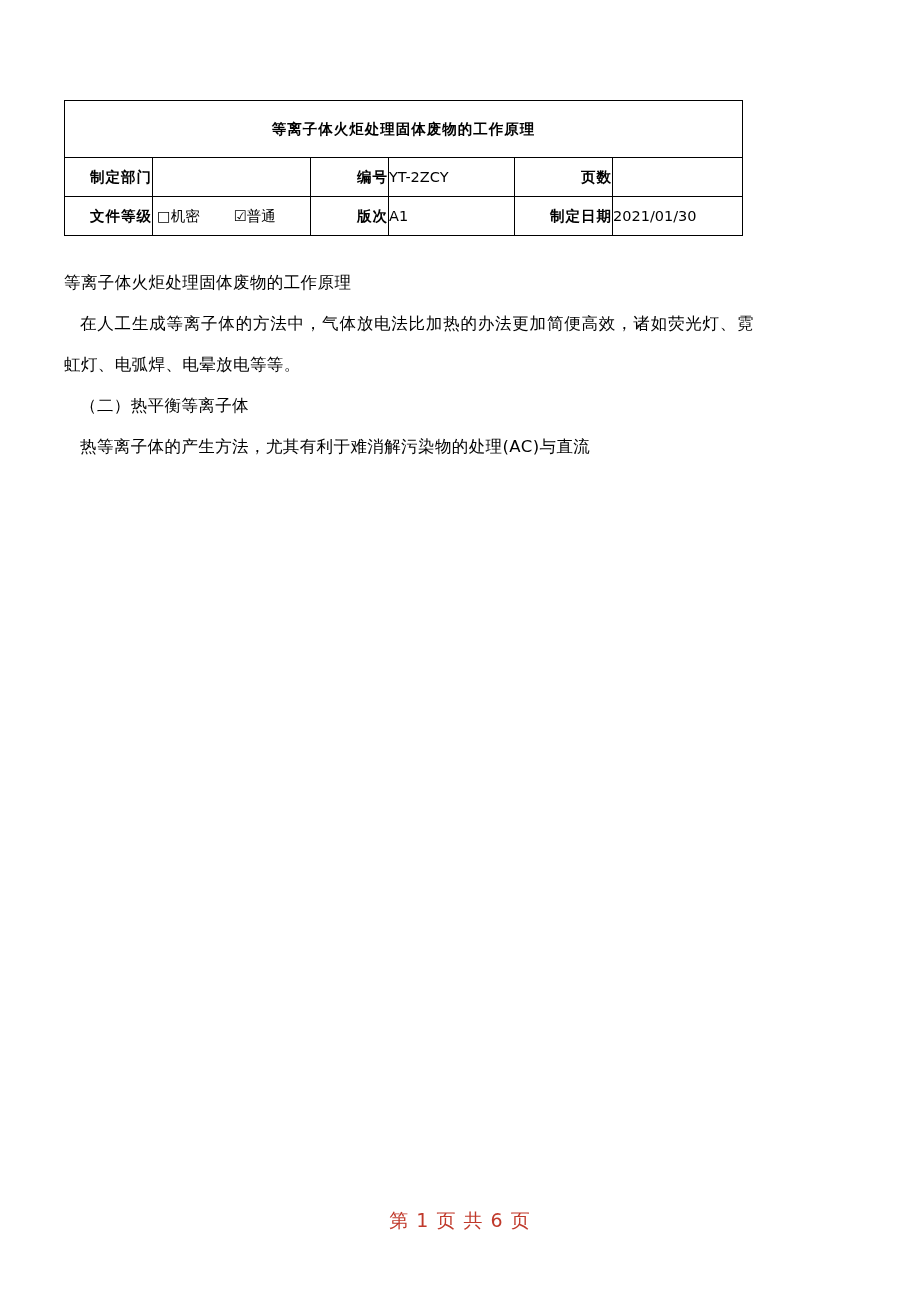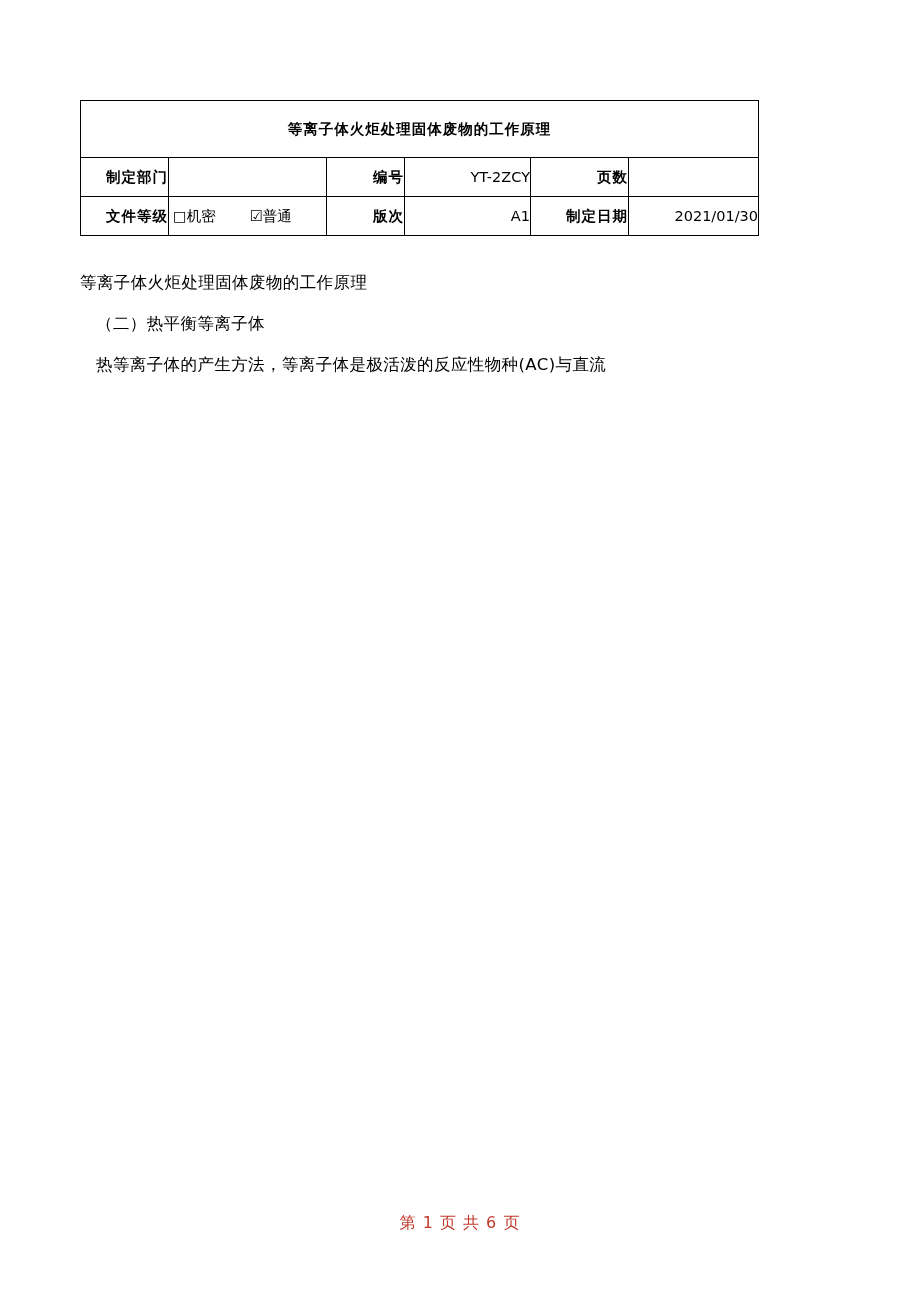--- a/index.html
+++ b/index.html
@@ -13,21 +13,21 @@
     font-family: "DejaVu Sans", "Liberation Sans", sans-serif;
     color: #000000;
     position: relative;
     overflow: hidden;
   }
   .page {
     position: relative;
     width: 920px;
     height: 1302px;
     box-sizing: border-box;
-    padding: 100px 122px 0 80px;
+    padding: 100px 122px 0 64px;
   }
   
   .doc-table {
     border-collapse: collapse;
     width: 678px;
     table-layout: fixed;
   }
   .doc-table td {
     border: 1px solid #000000;
     padding: 0;
@@ -43,21 +43,21 @@
     height: 56px !important;
     letter-spacing: 1px;
   }
   .lbl {
     text-align: right;
     font-weight: bold;
     font-size: 14.5px;
     letter-spacing: 1px;
   }
   .val {
-    text-align: right;
+    text-align: left;
     font-size: 14px;
     font-family: "DejaVu Sans Mono", "Liberation Mono", monospace;
   }
   .val-blank { }
   .grade-cell {
     padding-left: 10px;
     font-size: 14.5px;
     margin-left: 44px;
   }
   .grade-inner {
@@ -88,21 +88,21 @@
   .indent2 { text-indent: 16px; }
   .indent-head { text-indent: 16px; }
   
   .footer {
     position: absolute;
     left: 0;
     right: 0;
     bottom: 68px;
     text-align: center;
     color: #c0392b;
-    font-size: 16px;
+    font-size: 19px;
     letter-spacing: 1px;
     font-family: "DejaVu Sans", "Liberation Sans", sans-serif;
   }
 </style>
 </head>
 <body>
 
 <div class="page">
 
   <table class="doc-table">
@@ -137,19 +137,20 @@
       <td class="lbl">版次</td>
       <td class="val">A1</td>
       <td class="lbl">制定日期</td>
       <td class="val">2021/01/30</td>
     </tr>
   </tbody>
     </table>
 
   <div class="body">
     <p class="para indent1">等离子体火炬处理固体废物的工作原理</p>
+    <p class="para indent2">在人工生成等离子体的方法中，气体放电法比加热的办法更加简便高效，诸如荧光灯、霓虹灯、电弧焊、电晕放电等等。</p>
     <p class="para indent-head">（二）热平衡等离子体</p>
-    <p class="para indent2">热等离子体的产生方法，等离子体是极活泼的反应性物种(AC)与直流</p>
+    <p class="para indent2">热等离子体的产生方法，尤其有利于难消解污染物的处理(AC)与直流</p>
   </div>
 
   <div class="footer">第 1 页 共 6 页</div>
 
 </div>
 
 </body></html>

